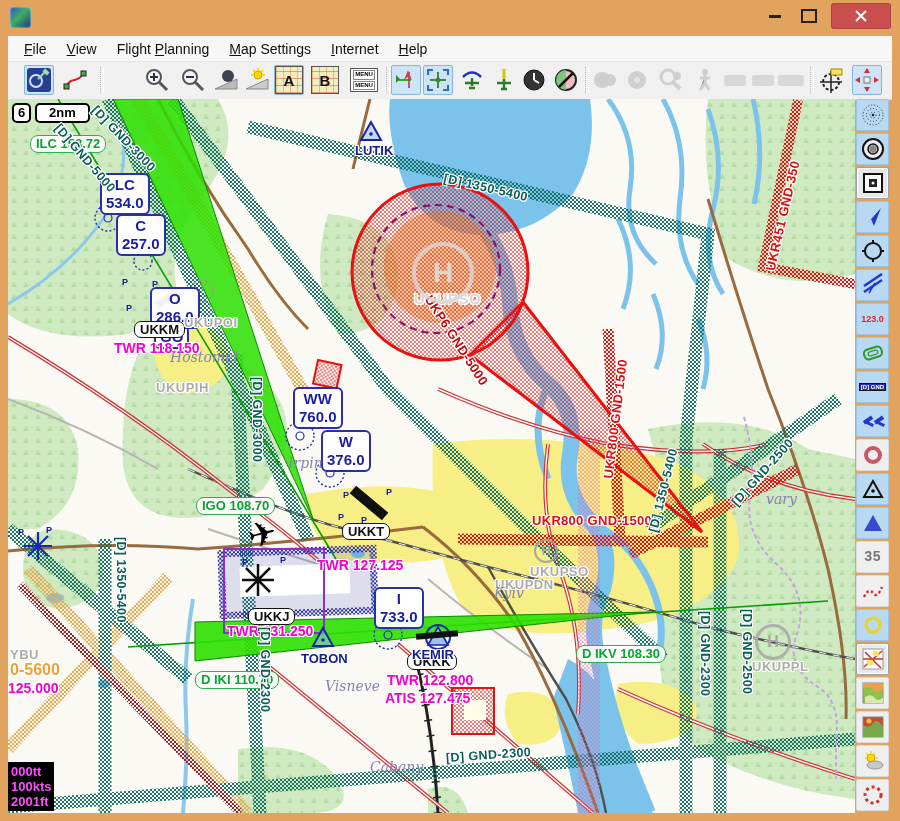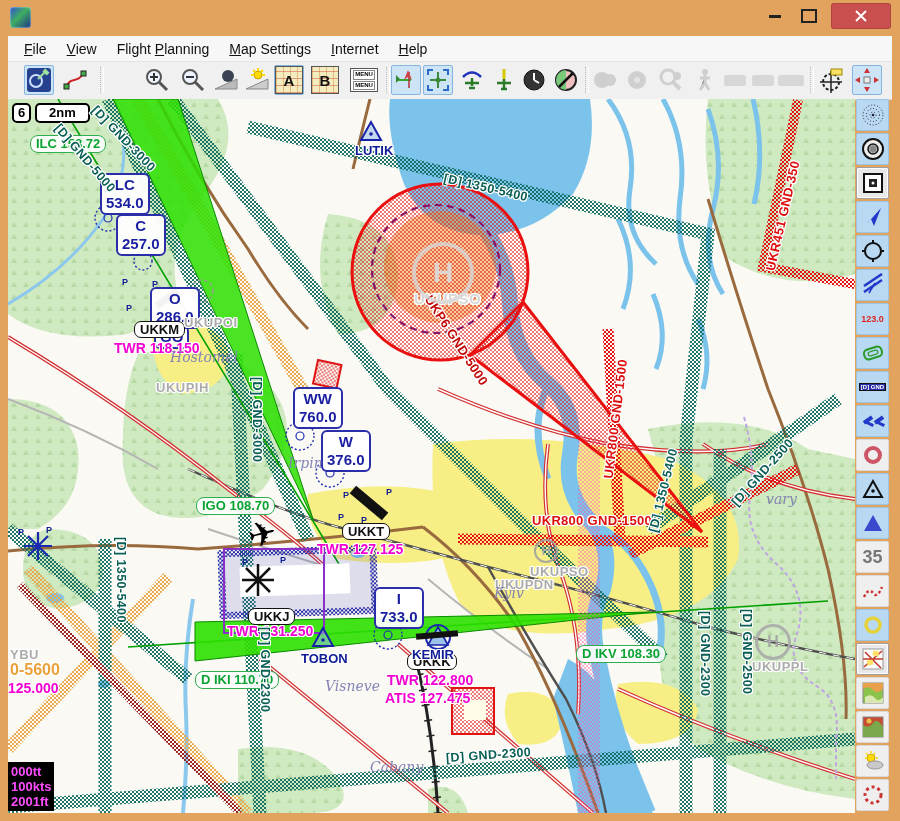--- a/index.html
+++ b/index.html
@@ -34,21 +34,21 @@
   .menu2 span{font-size:6px;font-weight:bold;border:1px solid #888;padding:0 1px;line-height:1.3;}
   .gbar{background:#c3c3c3;border-radius:2px;}
   
   #sidebar{position:absolute;left:855px;top:99px;width:37px;height:714px;}
   .sbtn{position:absolute;left:1px;width:33px;height:32px;border-radius:2px;display:flex;align-items:center;
     justify-content:center;box-sizing:border-box;}
   .sbtn.blue{background:#b9d9f2;border:1px solid #9cc4e4;}
   .sbtn.plain{background:#efefef;border:1px solid #dadada;}
   .sbtn.sel{background:#e9e9e9;border:1px solid #9f9f9f;box-shadow:inset 0 0 0 1px #fff;}
   .sred{color:#d22;font-weight:bold;font-size:9px;}
-  .sgray{color:#777;font-weight:bold;font-size:18px;}
+  .sgray{color:#777;font-weight:bold;font-size:14px;font-family:Liberation Mono, monospace;}
   .sblue{color:#fff;background:#2a2ea8;font-weight:bold;font-size:6px;padding:0 1px;border:1px solid #111;}
   
   #map{position:absolute;left:8px;top:99px;width:847px;height:714px;background:#faf9f4;overflow:hidden;cursor:crosshair;}
   #map .ov{position:absolute;white-space:nowrap;}
   .halo{text-shadow:1px 0 #fff,-1px 0 #fff,0 1px #fff,0 -1px #fff,1px 1px #fff,-1px -1px #fff,1px -1px #fff,-1px 1px #fff;}
   .scalebox{background:#fff;border:2px solid #000;border-radius:5px;font-weight:bold;font-size:13px;color:#000;
     padding:0 4px;line-height:16px;}
   .glabel{color:#0aa332;font-weight:bold;font-size:13px;background:rgba(255,255,255,.9);border:1.5px solid #2fae4e;
     border-radius:8px;padding:0 5px;line-height:16px;}
   .navbox{background:rgba(255,255,255,.95);border:2px solid #2a2ea8;border-radius:6px;color:#1a1ea0;font-weight:bold;
@@ -647,21 +647,21 @@
 
     <div class="ov heli-l halo" style="left:176px;top:216px">UKUPOI</div>
     <div class="ov heli-l halo" style="left:148px;top:281px">UKUPIH</div>
     <div class="ov heli-l halo" style="left:406px;top:191px;color:#d8d8d8;font-size:15px">UKUPSO</div>
     <div class="ov heli-l halo" style="left:522px;top:465px">UKUPSO</div>
     <div class="ov heli-l halo" style="left:487px;top:478px">UKUPDN</div>
     <div class="ov heli-l halo" style="left:744px;top:560px">UKUPPL</div>
     <div class="ov heli-l halo" style="left:2px;top:548px">YBU</div>
 
     <div class="ov fmag halo" style="left:106px;top:241px">TWR 118.150</div>
-    <div class="ov fmag halo" style="left:309px;top:442px">TWR 127.125</div>
+    <div class="ov fmag halo" style="left:309px;top:458px">TWR 127.125</div>
     <div class="ov fmag halo" style="left:219px;top:524px">TWR 131.250</div>
     <div class="ov fmag halo" style="left:379px;top:573px">TWR 122.800</div>
     <div class="ov fmag halo" style="left:377px;top:591px">ATIS 127.475</div>
     <div class="ov fmag halo" style="left:0px;top:581px">125.000</div>
 
     <div class="ov rlab halo" style="left:524px;top:414px">UKR800 GND-1500</div>
     <div class="ov rlab halo" style="left:600px;top:372px;transform:rotate(-83deg);transform-origin:0 50%">UKR800 GND-1500</div>
     <div class="ov rlab halo" style="left:762px;top:164px;transform:rotate(-77deg);transform-origin:0 50%">UKR451 GND-350</div>
     <div class="ov rlab halo" style="left:420px;top:190px;transform:rotate(57deg);transform-origin:0 50%;color:#c40808">UKP6 GND-5000</div>
 

